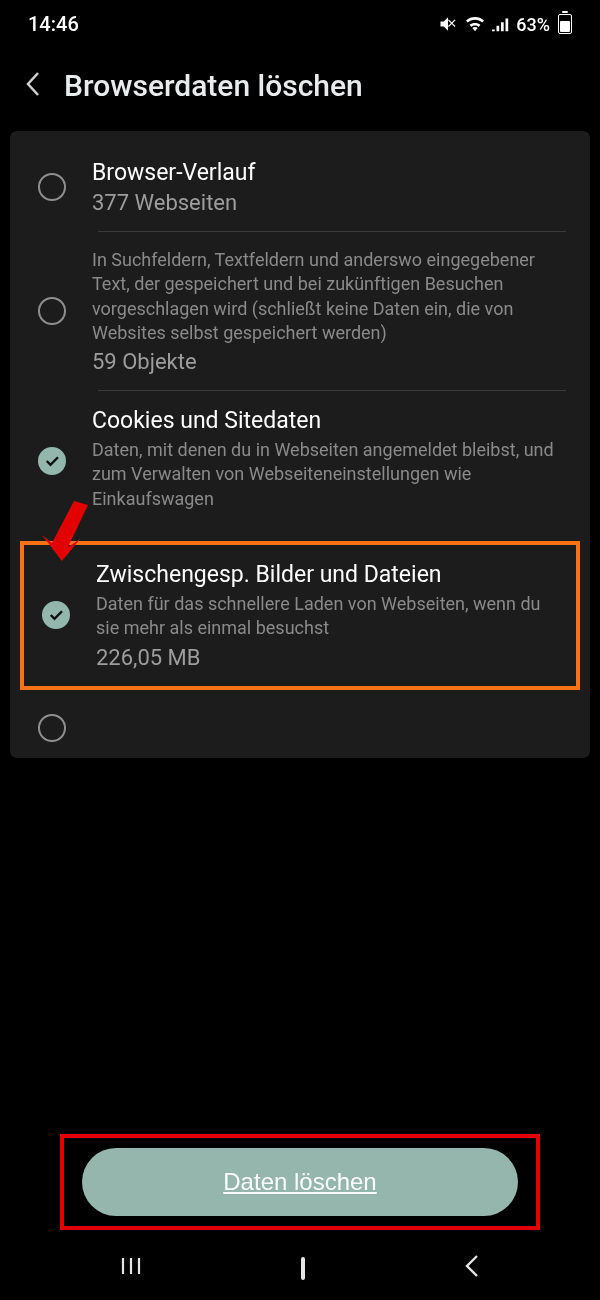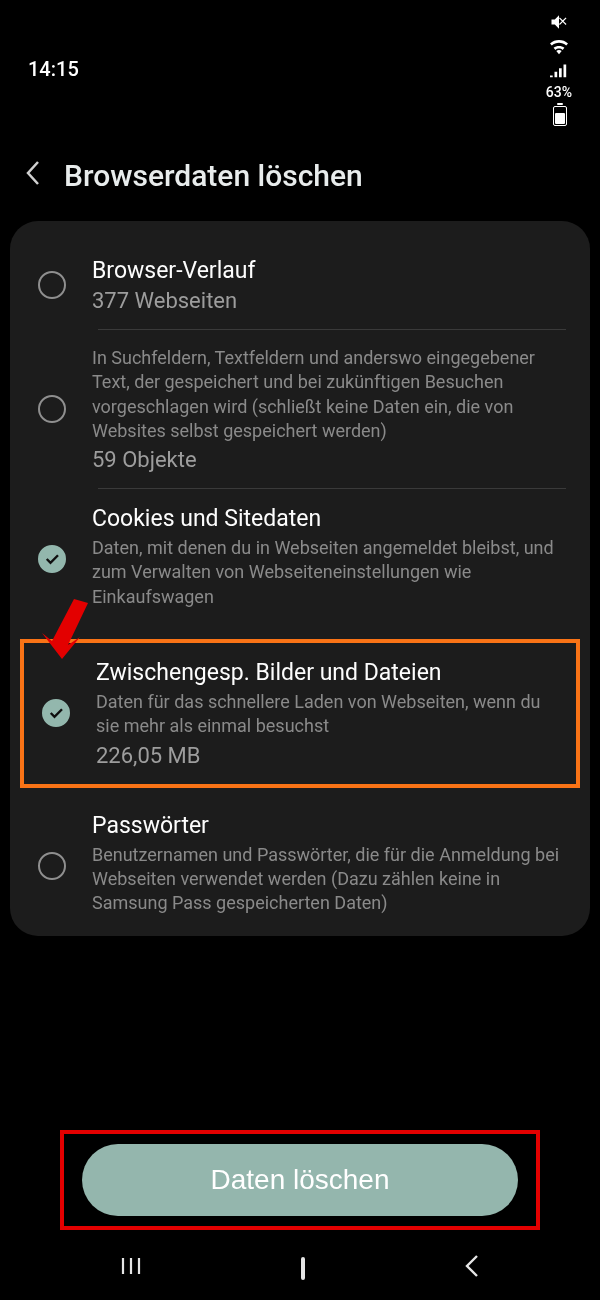--- a/index.html
+++ b/index.html
@@ -19,22 +19,21 @@
       align-items: center;
       padding: 12px 28px 8px 28px;
       font-size: 20px;
       font-weight: 500;
       color: #fff;
     }
     .status-right {
       display: flex;
       align-items: center;
       gap: 6px;
-      font-size: 14px;
-      flex-direction: column;
+      font-size: 18px;
     }
     .status-right span { display: inline-flex; align-items: center; }
     .battery-icon {
       width: 14px;
       height: 20px;
       border: 1.5px solid #fff;
       border-radius: 2px;
       position: relative;
       display: inline-block;
       margin-left: 2px;
@@ -51,40 +50,40 @@
       content: "";
       position: absolute;
       bottom: 1px; left: 1px; right: 1px;
       height: 60%;
       background: #fff;
       border-radius: 1px;
     }
     
     .header {
       display: flex;
-      align-items: flex-start;
+      align-items: flex-end;
       gap: 20px;
       padding: 24px 24px 28px 24px;
     }
     .back-chevron {
       width: 20px;
       height: 30px;
       flex-shrink: 0;
     }
     .header-title {
       font-size: 30px;
       font-weight: 500;
       color: #e8ecec;
     }
     
     .card {
       background: #1c1c1c;
       margin: 0 10px;
-      border-radius: 28px;
-      padding: 20px 0 0 0;
+      border-radius: 7px;
+      padding: 12px 0 0 0;
       overflow: hidden;
     }
     .row {
       display: flex;
       gap: 18px;
       padding: 16px 24px 16px 20px;
       position: relative;
     }
     .divider {
       height: 1px;
@@ -162,27 +161,28 @@
       padding: 0 60px;
       background: linear-gradient(transparent, #000 30%);
     }
     .action-highlight {
       border: 4px solid #e30000;
       padding: 10px 18px;
     }
     .action-btn {
       background: #94b6ad;
       color: #fff;
-      font-size: 28px;
+      font-size: 24px;
       font-weight: 500;
       border: none;
       border-radius: 38px;
       width: 100%;
       padding: 20px 0;
       text-align: center;
+      text-decoration: underline;
     }
     
     .fade-bottom {
       position: absolute;
       left: 10px; right: 10px;
       bottom: 155px;
       height: 56px;
       background: linear-gradient(transparent, #000);
       pointer-events: none;
     }
@@ -202,21 +202,21 @@
       width: 22px; height: 22px;
       border: 2.5px solid #e5e5e5;
       border-radius: 7px;
     }
     .nav-back { width: 18px; height: 26px; }
   </style>
 </head>
 <body>
 
 <div class="status-bar">
-  <span>14:15</span>
+  <span>14:46</span>
   <div class="status-right">
     <span>
       <svg width="20" height="20" viewBox="0 0 24 24" fill="#fff">
           <path d="M3 9v6h4l5 5V4L7 9H3zm13.5 3l3.5 3.5 1-1L17.5 11l3.5-3.5-1-1L16.5 10 13 6.5l-1 1L15.5 11 12 14.5l1 1 3.5-3.5z"></path>
         </svg>
     </span>
     <span>
       <svg width="22" height="18" viewBox="0 0 24 20" fill="#fff">
           <path d="M12 18l3-3.6c-1.7-1.5-4.3-1.5-6 0L12 18zm-6-7.2l2 2.4c2.2-2 5.8-2 8 0l2-2.4C14.8 8.1 9.2 8.1 6 10.8zM2 6l2 2.4c4.4-4 11.6-4 16 0L22 6C16.5 1 7.5 1 2 6z"></path>
         </svg>
@@ -295,24 +295,20 @@
         <div class="row-desc">Daten für das schnellere Laden von Webseiten, wenn du sie mehr als einmal besuchst</div>
         <div class="row-count">226,05 MB</div>
       </div>
     </div>
   </div>
 
   <div class="row" style="padding-top:24px;">
     <div class="check-col">
       <span class="check-circle"></span>
     </div>
-    <div class="row-body">
-      <div class="row-title">Passwörter</div>
-      <div class="row-desc">Benutzernamen und Passwörter, die für die Anmeldung bei Webseiten verwendet werden (Dazu zählen keine in Samsung Pass gespeicherten Daten)</div>
-    </div>
   </div>
 
 </div>
 
 <div class="fade-bottom"></div>
 
 <div class="action-area">
   <div class="action-highlight">
     <button class="action-btn">Daten löschen</button>
   </div>

